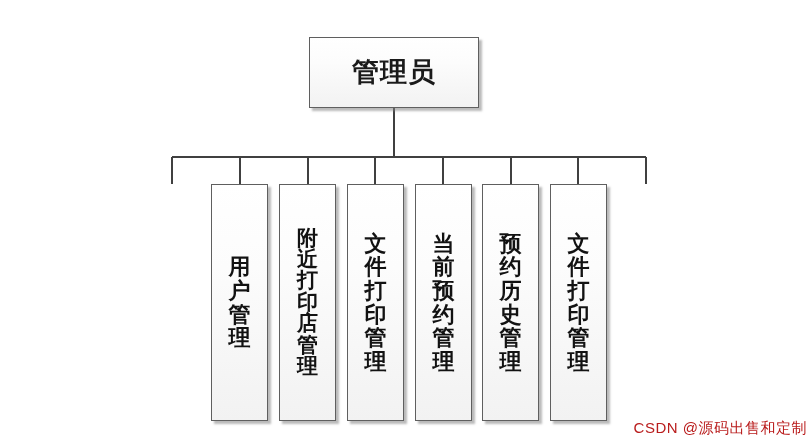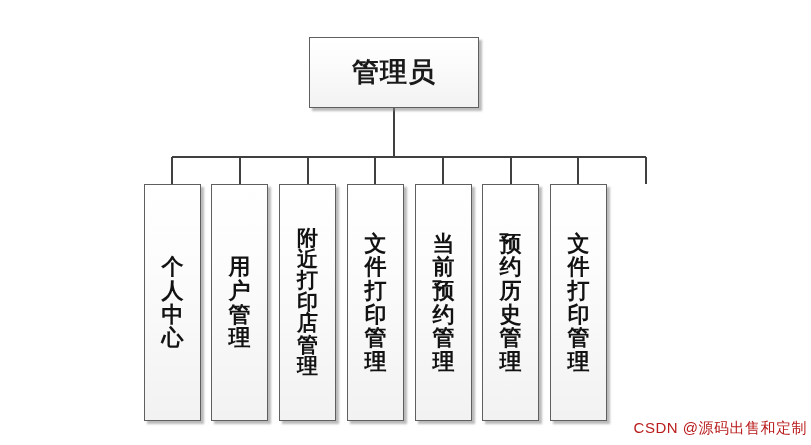--- a/index.html
+++ b/index.html
@@ -125,23 +125,20 @@
       <line x1="642" y1="157" x2="642" y2="184"></line>
     </g>
   </svg>
 
   <div class="node" id="root-node">
     <span class="root-label">管理员</span>
   </div>
 
   <div id="leaf-row">
 
-    <div class="node leaf" style="left:140px">
-      <span class="leaf-label">个人中心</span>
-    </div>
 
     <div class="node leaf" style="left:275px">
       <span class="leaf-label dense">附近打印店管理</span>
     </div>
 
     <div class="node leaf" style="left:207px">
       <span class="leaf-label">用户管理</span>
     </div>
 
     <div class="node leaf" style="left:411px">

